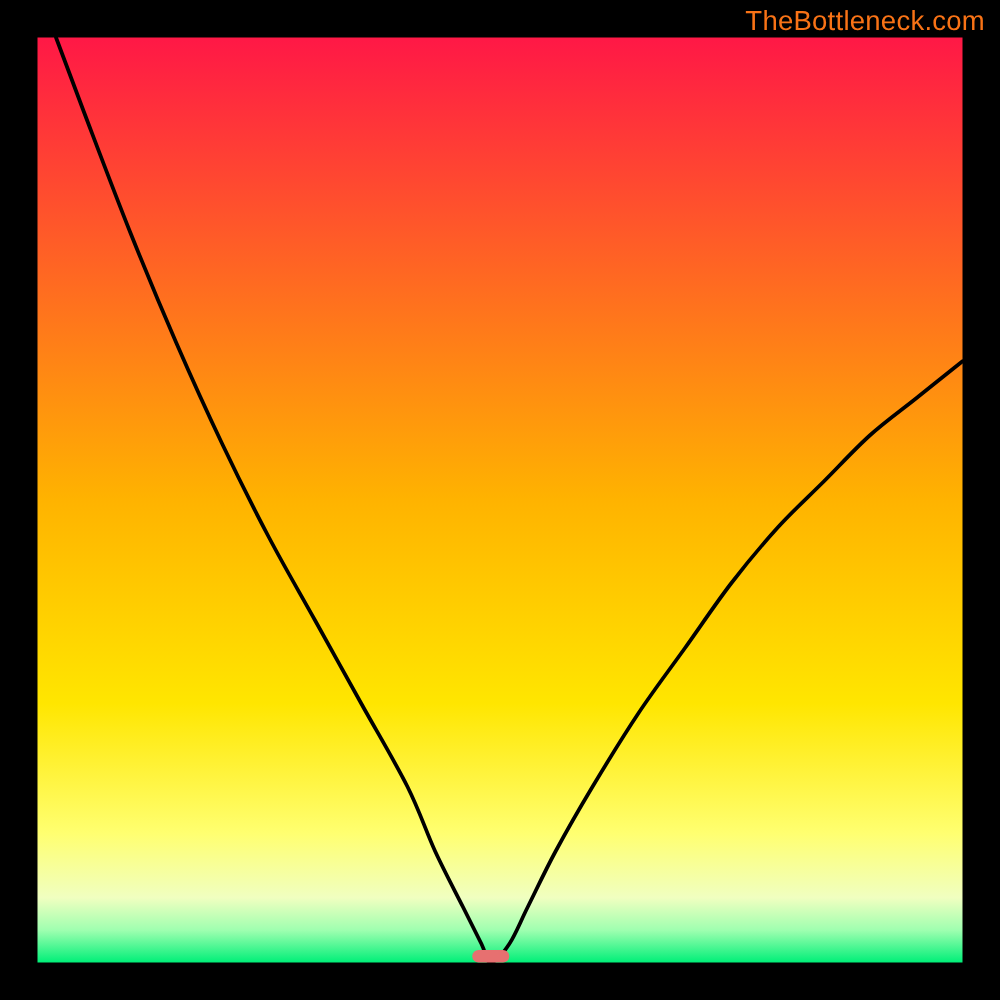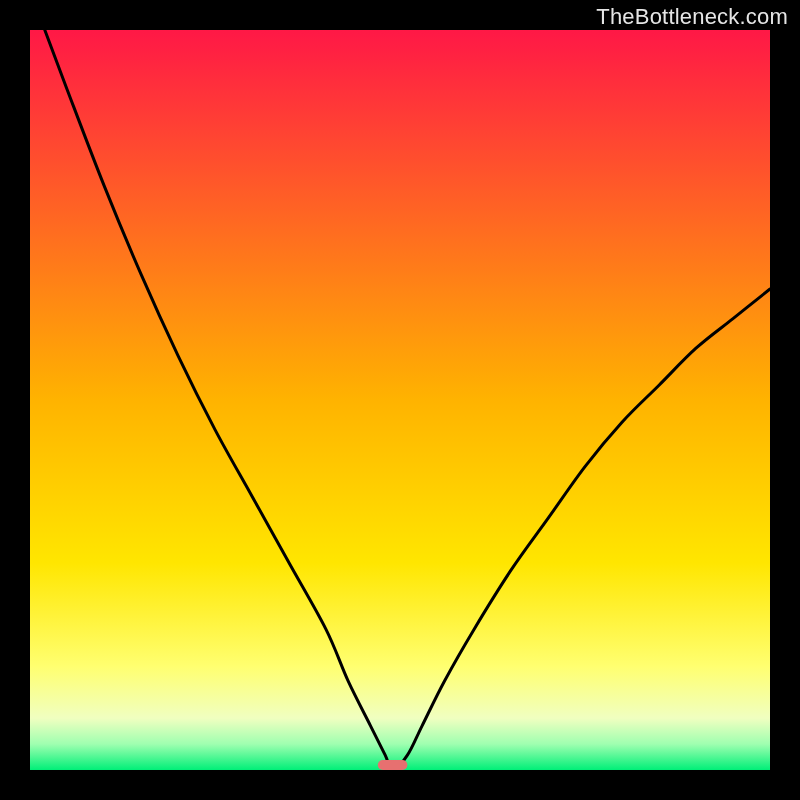--- a/index.html
+++ b/index.html
@@ -14,21 +14,21 @@
   .frame {
     width: 800px;
     height: 800px;
     background: #000;
     position: relative;
   }
   .watermark {
     position: absolute;
     top: 4px;
     right: 12px;
-    color: #e5e5e5;
+    color: #f97316;
     font-size: 22px;
     font-weight: 500;
     letter-spacing: 0.2px;
     z-index: 5;
   }
   svg {
     display: block;
   }
 </style>
 </head>

